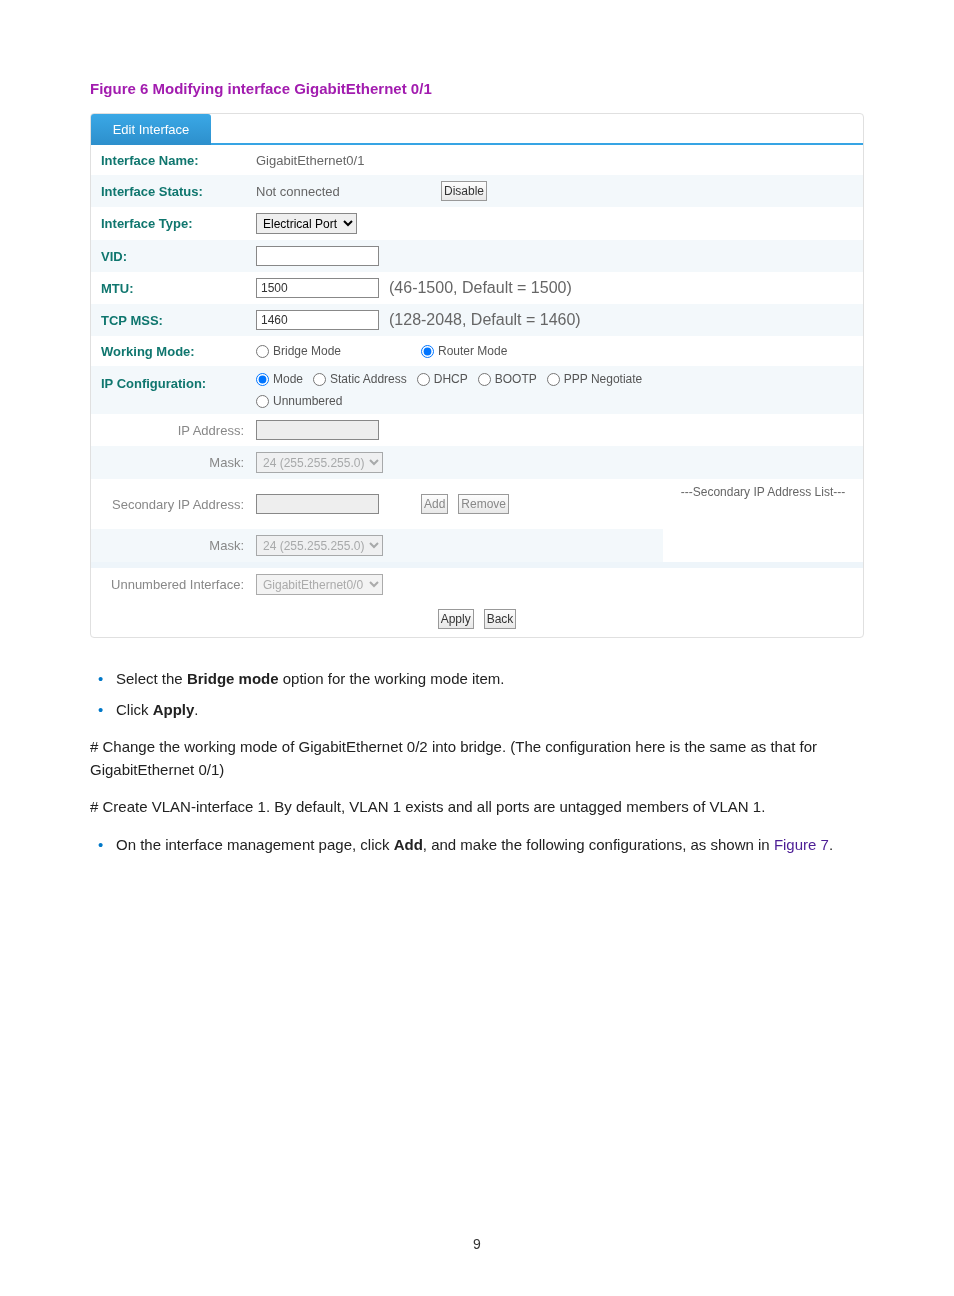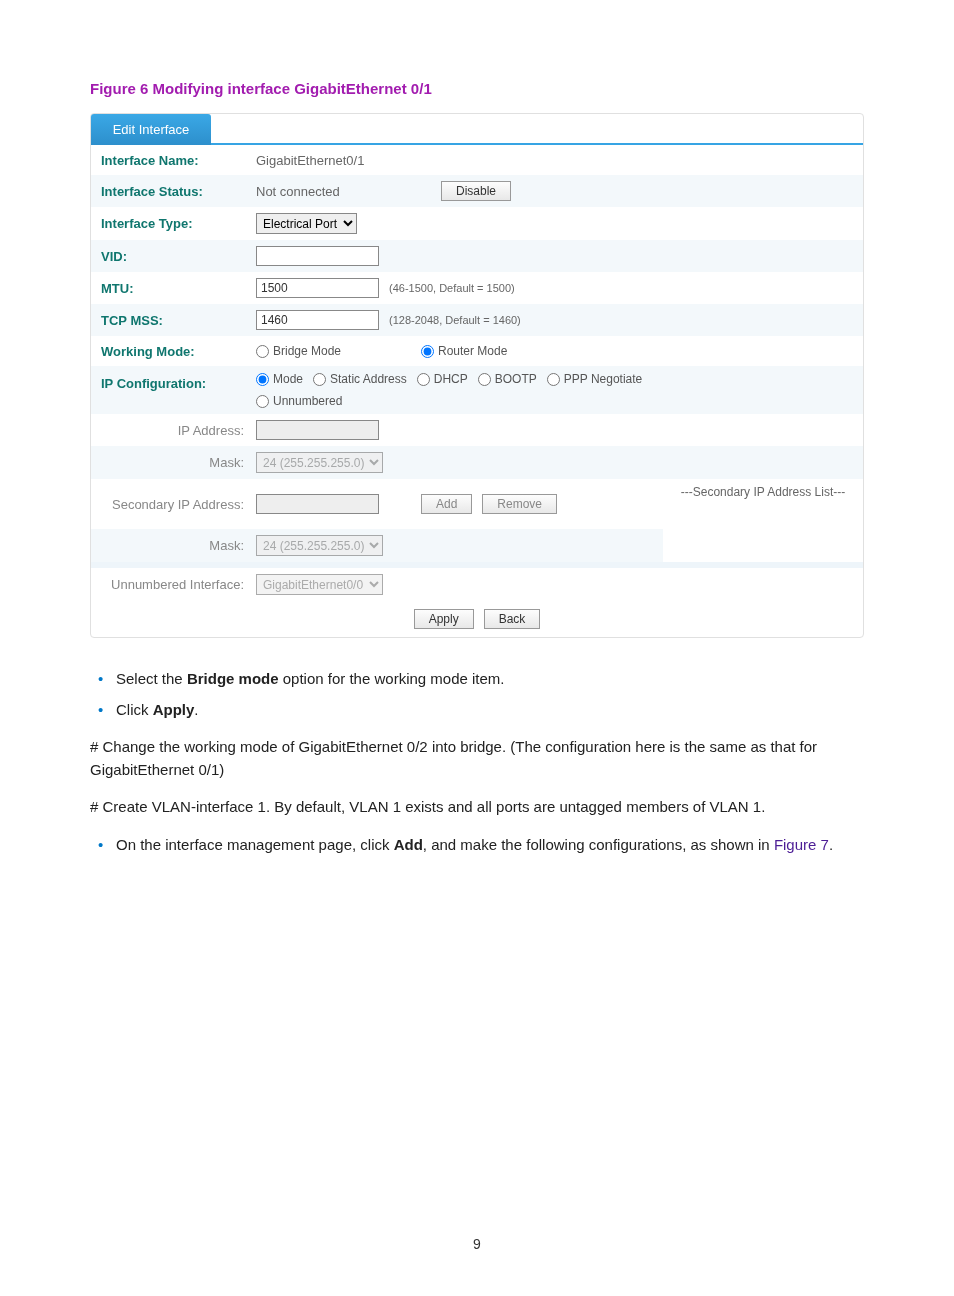--- a/index.html
+++ b/index.html
@@ -75,25 +75,25 @@
     border: 1px solid #888;
     height: 21px;
     font-size: 12px;
     padding: 0 2px;
   }
   select.sel.dis { color:#888; background:#eee; }
   .btn-flat {
     border:1px solid #999;
     background: linear-gradient(#fdfdfd,#e8e8e8);
     font-size:12px;
-    padding: 2px 14px;
+    padding: 2px 2px;
     color:#333;
   }
   .btn-flat.dim { color:#888; }
-  .hint { color:#666; font-size:11px; }
+  .hint { color:#666; font-size:16px; }
   .radio { display:inline-flex; align-items:center; gap:4px; font-size:12px; color:#555; }
   .radio input { margin:0; }
   .subrow .label { text-align:right; padding-right:12px; font-weight:normal; color:#888; }
   .sec-list-label {
     text-align:center;
     color:#666;
     font-size:12px;
     padding:6px 0;
     width:200px;
   }

